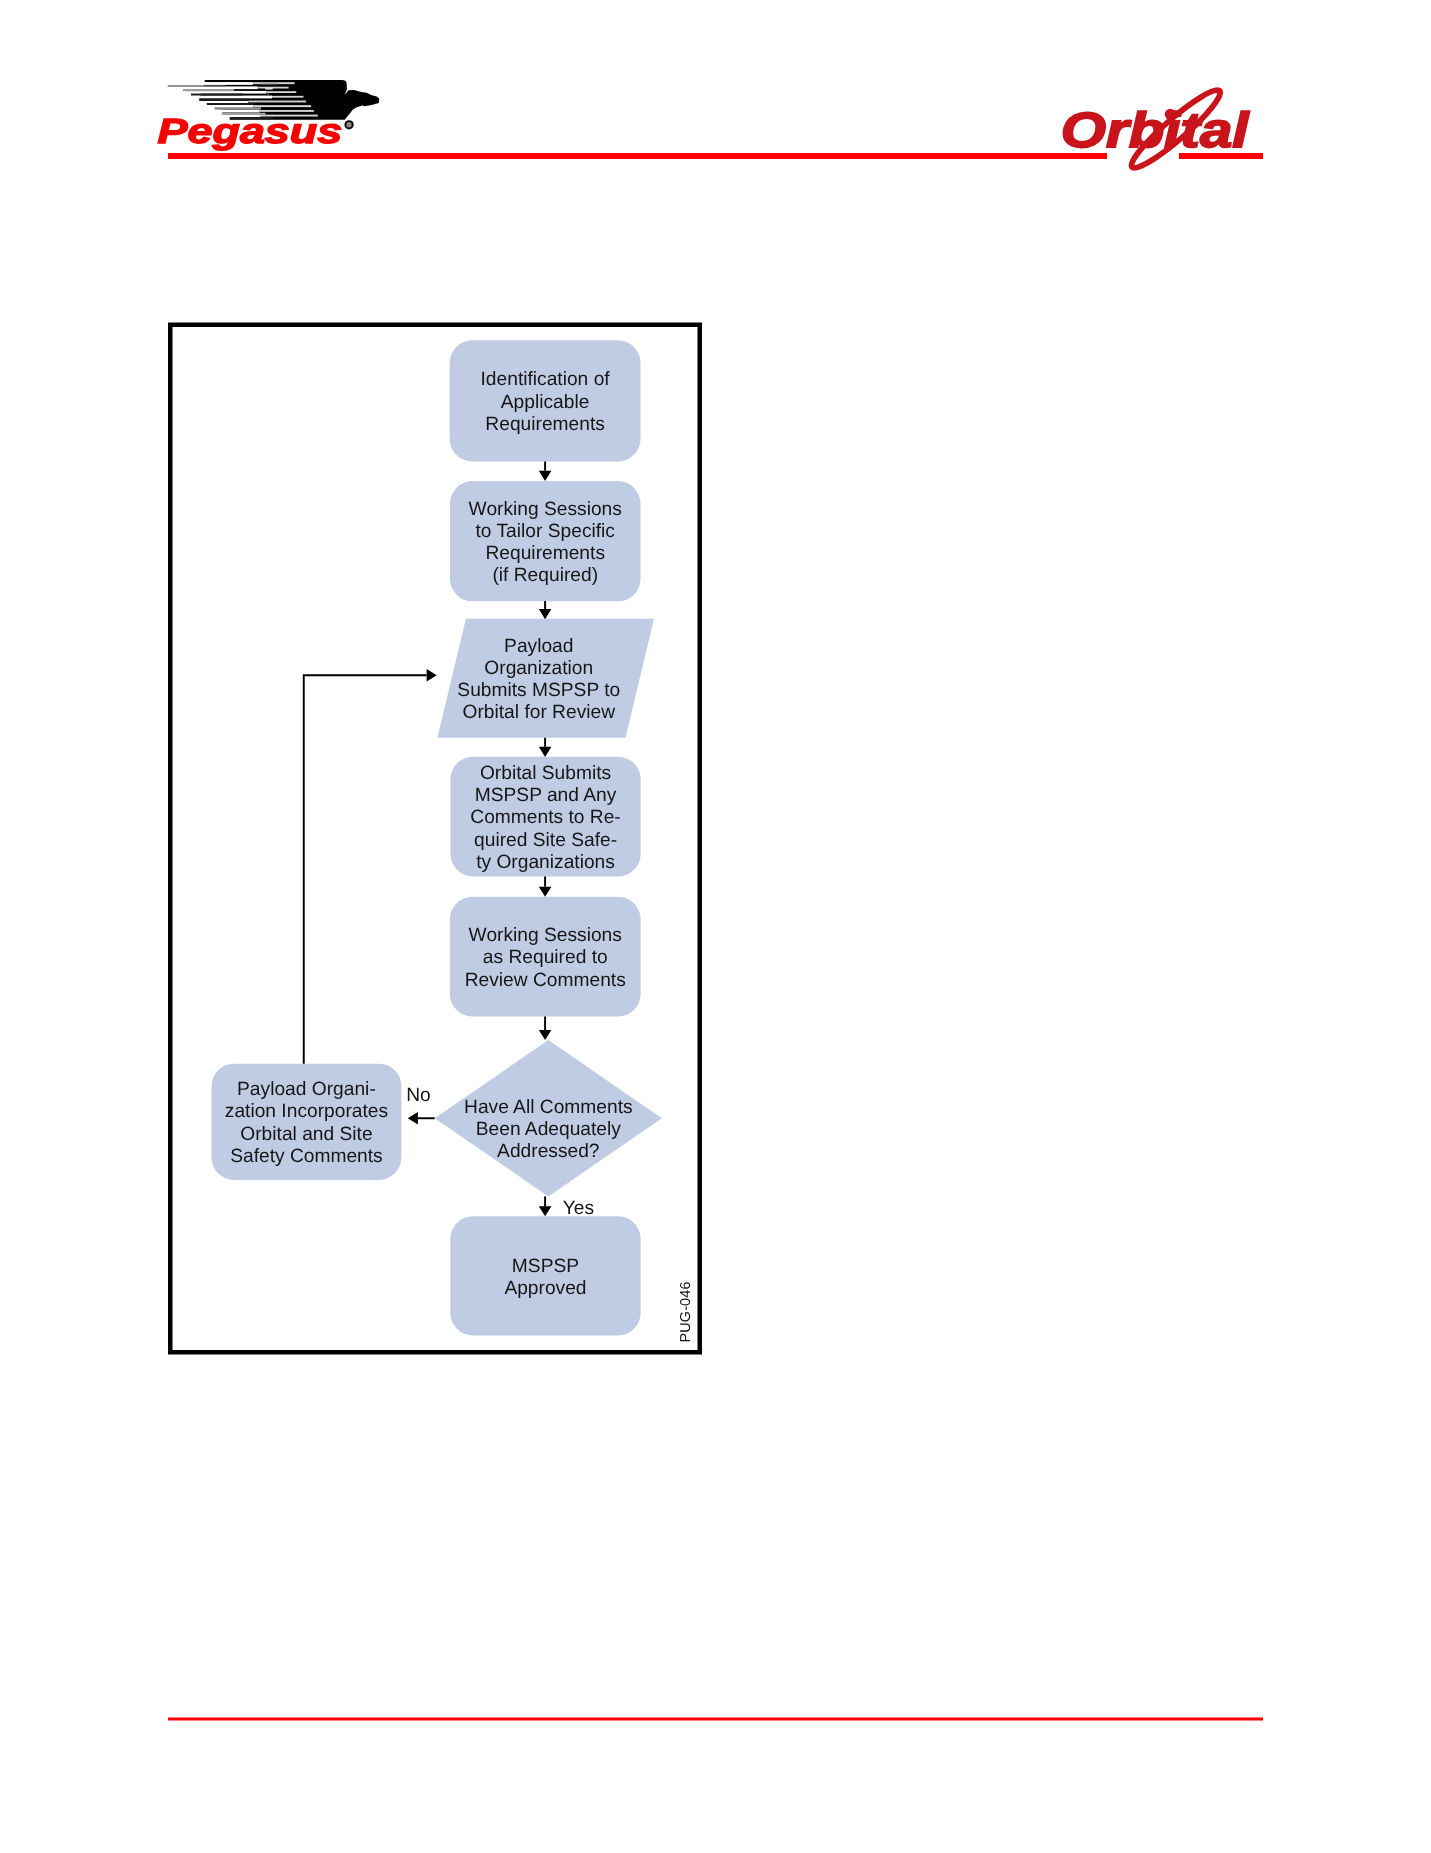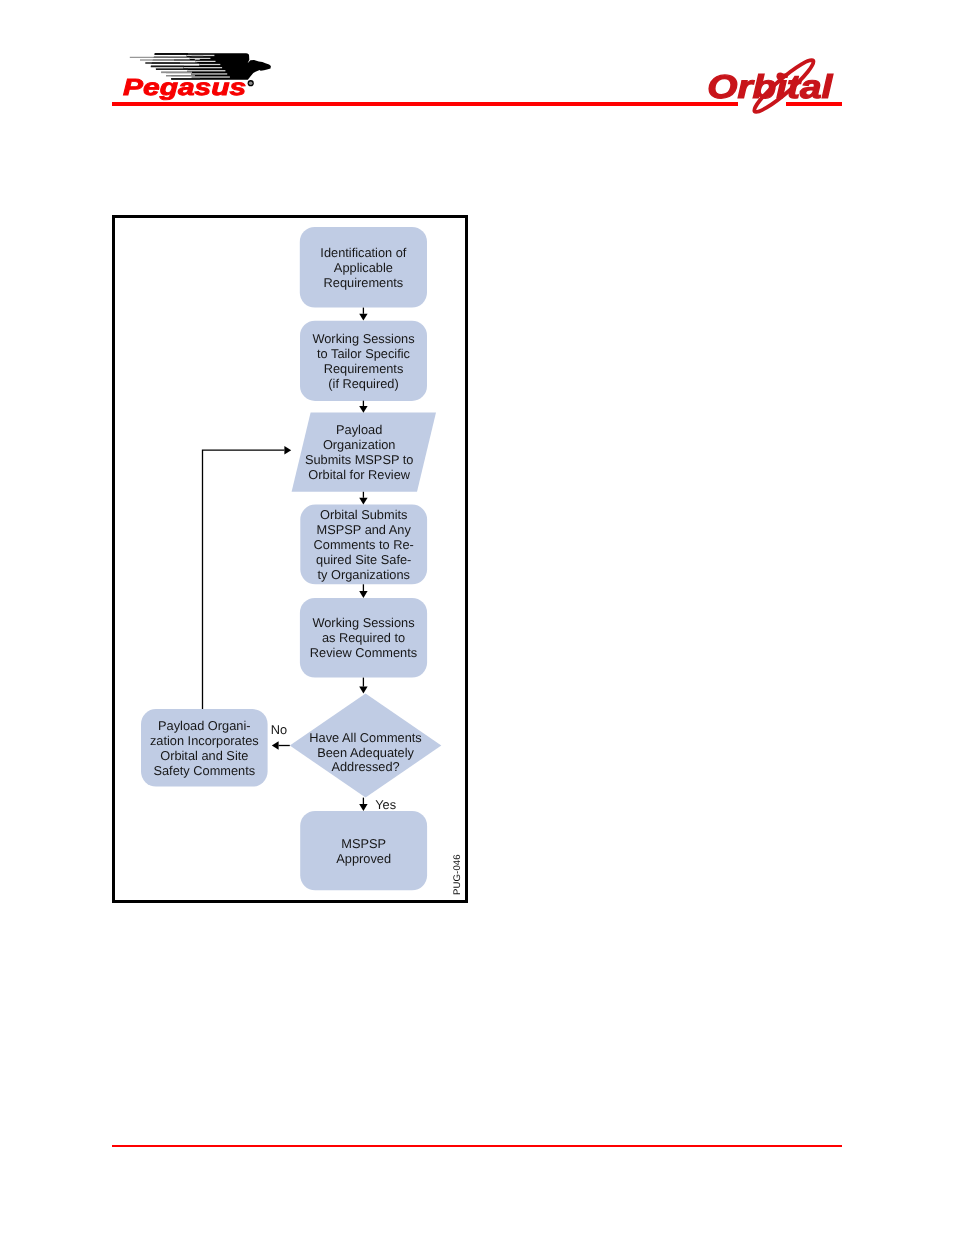--- a/index.html
+++ b/index.html
@@ -5,21 +5,21 @@
 <style>
   html,body{margin:0;padding:0;}
   body{width:954px;height:1235px;background:#fff;font-family:"Liberation Sans",sans-serif;
        position:relative;overflow:hidden;
        -webkit-font-smoothing:antialiased;text-rendering:geometricPrecision;}
   .page{position:absolute;inset:0;}
   
   #header-rule{position:absolute;left:112px;top:101.8px;width:626px;height:4.2px;background:#ff0000;}
   #header-rule-2{position:absolute;left:786.3px;top:101.8px;width:55.7px;height:4.2px;background:#ff0000;}
   #footer-rule{position:absolute;left:112px;top:1144.9px;width:730px;height:1.8px;background:#ff0000;}
-  #pegasus-logo{position:absolute;left:122px;top:44px;width:152px;height:58px;}
+  #pegasus-logo{position:absolute;left:104px;top:44px;width:152px;height:58px;}
   #orbital-logo{position:absolute;left:693px;top:48px;width:152px;height:58px;}
   
   #figure-frame{position:absolute;left:112px;top:215px;width:355.5px;height:688.3px;
                 border:3px solid #000;box-sizing:border-box;background:#fff;}
   #flow-svg{position:absolute;left:112px;top:215px;}
   .pug-code{position:absolute;left:452.0px;top:895.0px;
             transform:rotate(-90deg);transform-origin:0 0;
             font-size:9.6px;color:#111;letter-spacing:0.1px;white-space:nowrap;
             font-family:"Liberation Sans",sans-serif;}
   .nodefill{fill:#c0cce4;}

